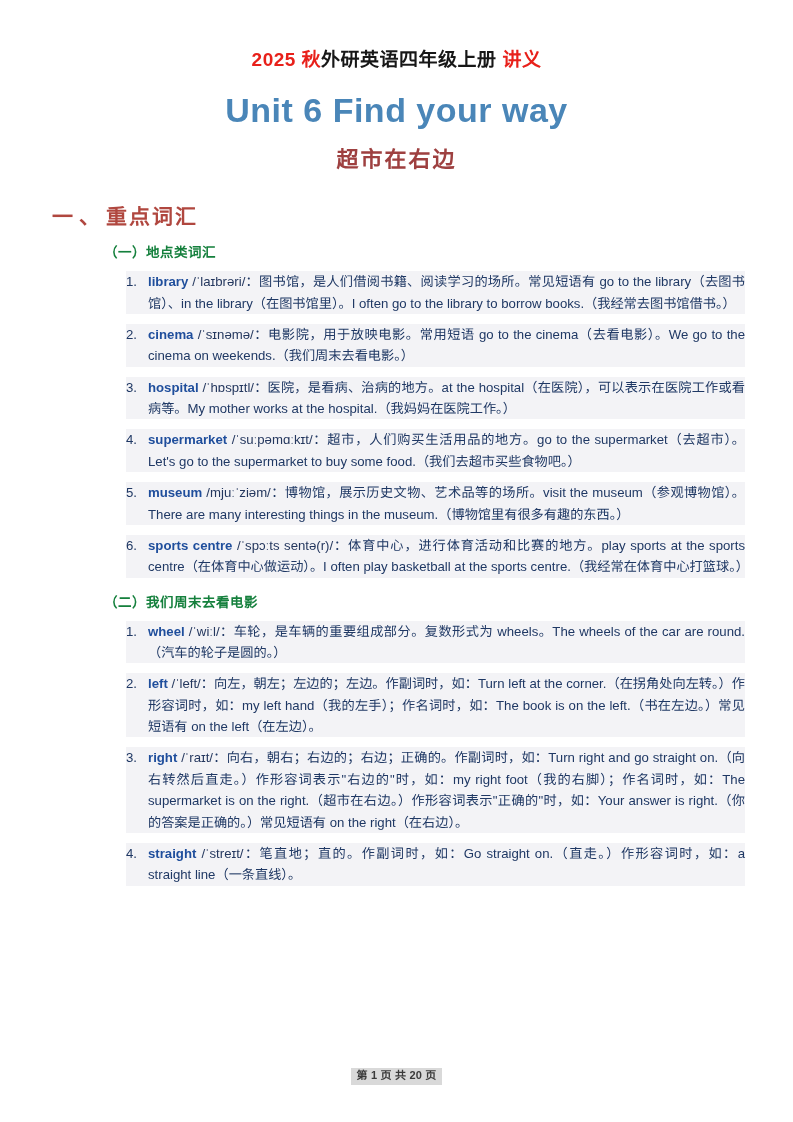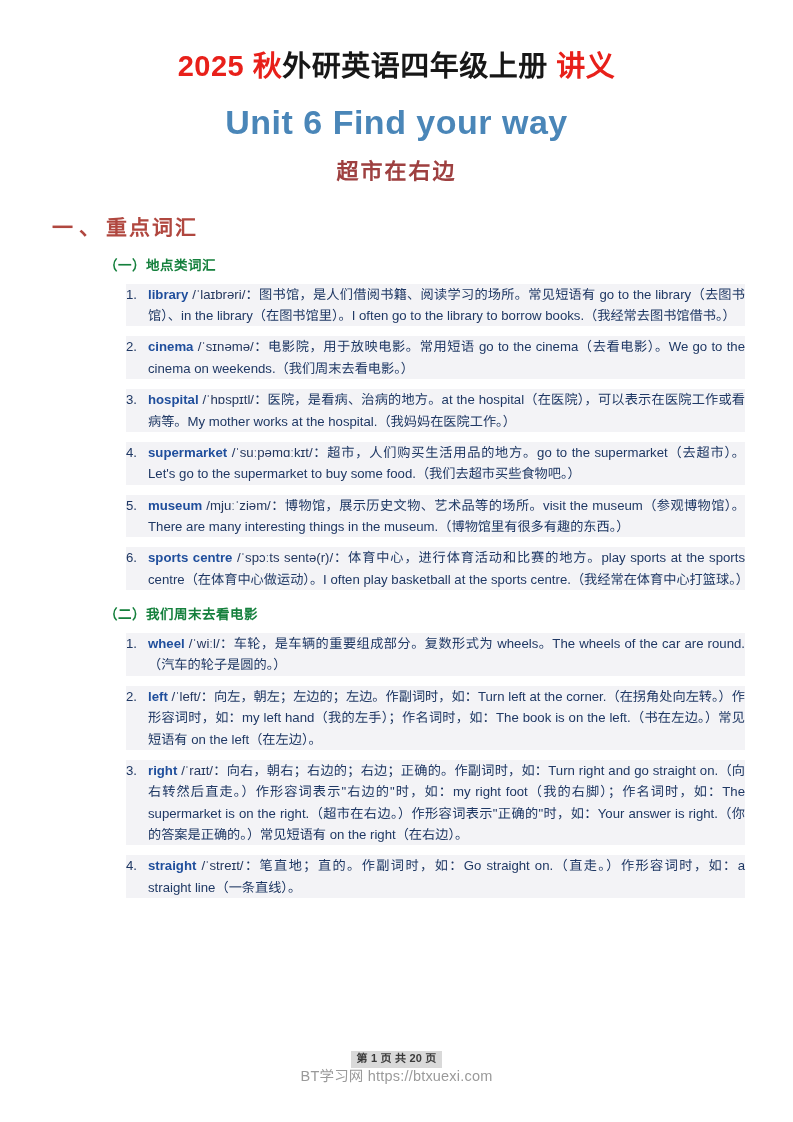--- a/index.html
+++ b/index.html
@@ -25,21 +25,21 @@
     padding: 0;
   }
 
   
   .title-block {
     padding-top: 48px;
     text-align: center;
   }
 
   .doc-title {
-    font-size: 29px;
+    font-size: 19px;
     font-weight: bold;
     line-height: 1.25;
     letter-spacing: 0.5px;
     margin: 0;
     white-space: nowrap;
   }
   .doc-title .t-red { color: #e8201a; }
   .doc-title .t-black { color: #171717; }
 
   .unit-title {
@@ -66,21 +66,20 @@
     padding: 0 48px 0 52px;
   }
 
   .h1-section {
     font-size: 21px;
     font-weight: bold;
     color: #b0473f;
     letter-spacing: 2px;
     margin: 0 0 14px 0;
     line-height: 1.3;
-    font-family: Liberation Serif, serif;
   }
   .h1-section .num { letter-spacing: 6px; }
 
   .h2-section {
     font-size: 13.5px;
     font-weight: bold;
     color: #15803d;
     margin: 0 0 8px 0;
     padding-left: 52px;
     letter-spacing: 0.5px;
@@ -224,19 +223,15 @@
       <li>
         <span class="hw">straight</span>
         <span class="ipa">/ˈstreɪt/</span><span>：笔直地；直的。作副词时，如：Go straight on.（直走。）作形容词时，如：a straight line（一条直线）。</span>
       </li>
     </ol>
 
   </div>
 
   <div class="footer">
     <div class="page-num">第 1 页 共 20 页</div>
-    <div class="site-line">
-      <span>BT学习网</span>
-      <span>https://btxuexi.com</span>
-    </div>
   </div>
 
 </div>
 
 </body></html>

